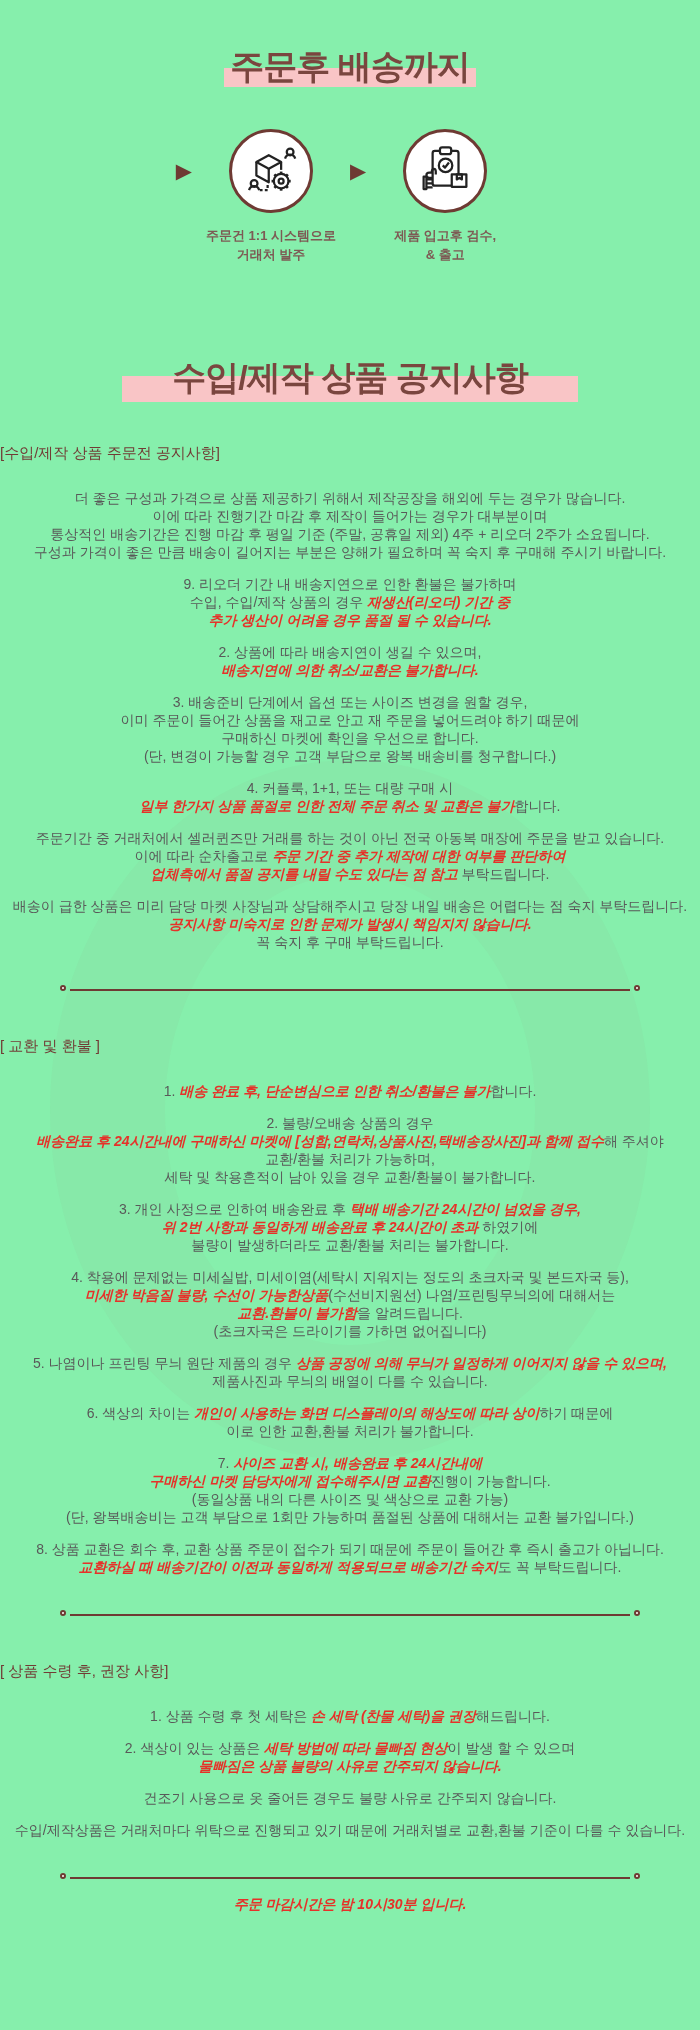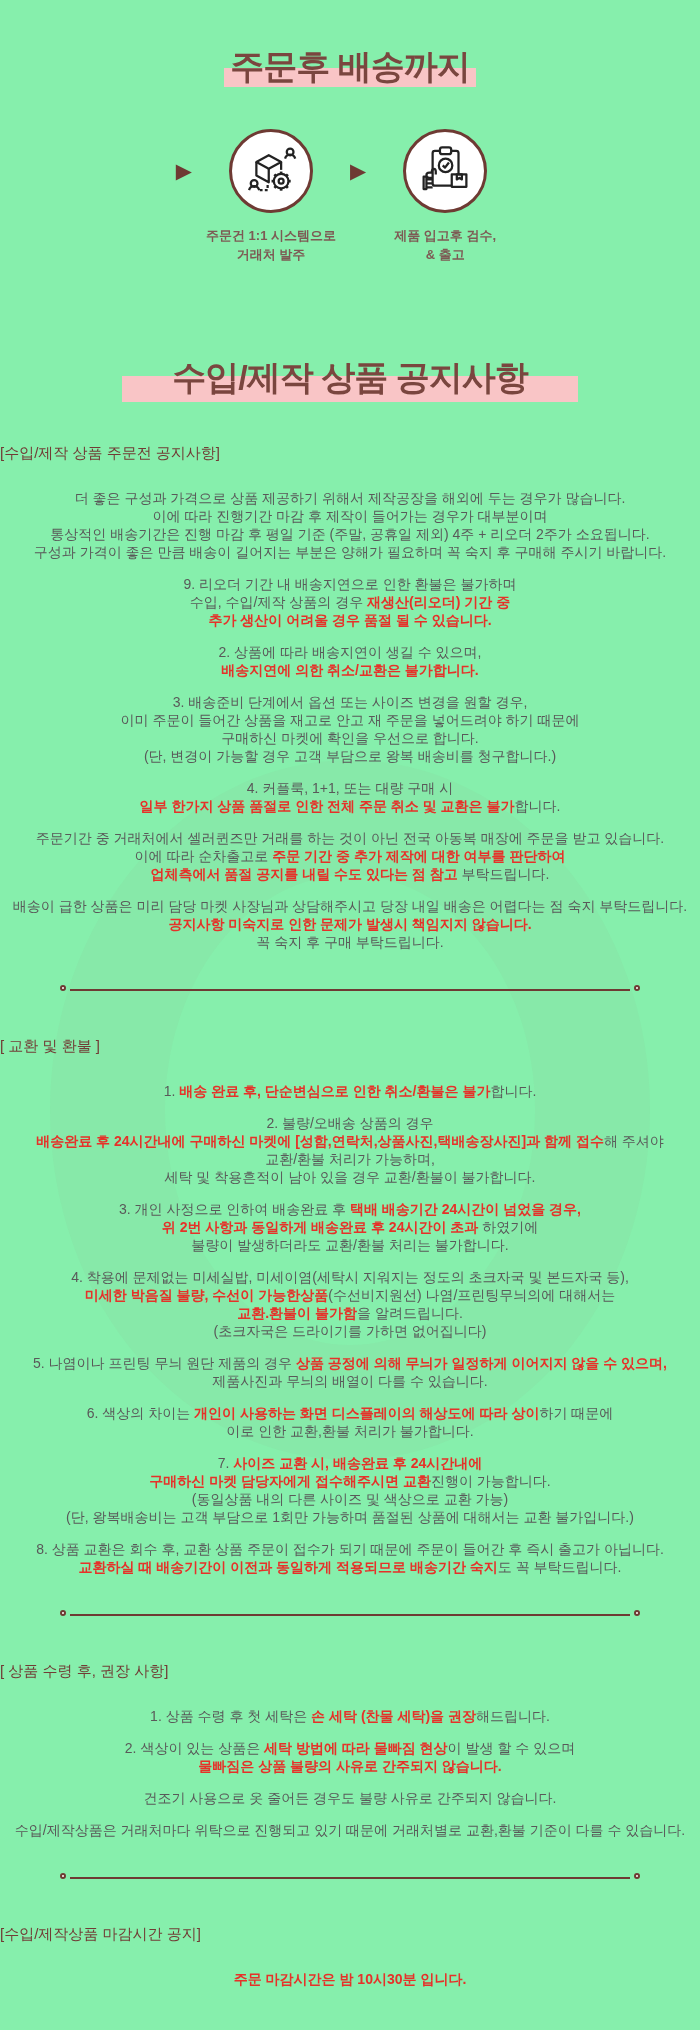--- a/index.html
+++ b/index.html
@@ -34,21 +34,21 @@
   .caption{margin-top:13px;color:var(--caption);font-size:13px;font-weight:700;line-height:1.5;}
   .caption div{white-space:nowrap;}
 
   .title2-wrap{margin-top:92px;}
 
   #sections{margin-top:8px;}
   .sec-heading{margin-top:46px;margin-bottom:26px;text-align:left;
     font-size:15px;font-weight:400;color:var(--heading);}
   .block{margin-bottom:14px;text-align:center;}
   .line{font-size:14px;line-height:18px;color:var(--gray);}
-  .line .red{color:var(--red);font-weight:700;}
+  .line .red{color:var(--red);font-weight:700;font-style:italic;}
 
   .divider{position:relative;width:560px;height:2px;background:var(--brown);margin:38px auto 16px;}
   .dot{position:absolute;top:-4px;width:6px;height:6px;border:2px solid var(--brown);
     border-radius:50%;background:#fff;}
   .dot.left{left:-10px;}
   .dot.right{right:-10px;}
 </style>
 </head>
 <body>
 
@@ -224,21 +224,20 @@
           </div>
           <div class="block">
             <div class="line"><span>수입/제작상품은 거래처마다 위탁으로 진행되고 있기 때문에 거래처별로 교환,환불 기준이 다를 수 있습니다.</span></div>
           </div>
         </section>
         <div class="divider">
           <span class="dot left"></span>
           <span class="dot right"></span>
         </div>
         <section>
-          <div class="sec-heading">[수입/제작상품 마감시간 공지]</div>
           <div class="block">
             <div class="line"><span class="red">주문 마감시간은 밤 10시30분 입니다.</span></div>
           </div>
           <div class="block">
             <div class="line"></div>
           </div>
         </section>
       </div>
 
   </div>

